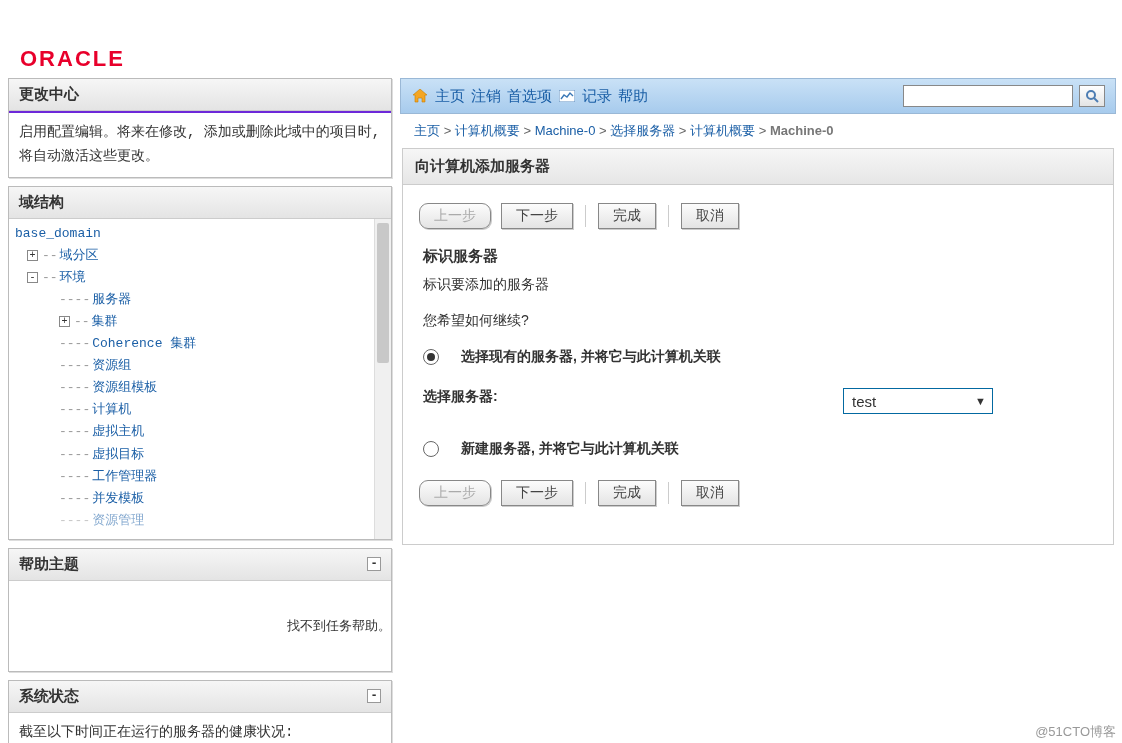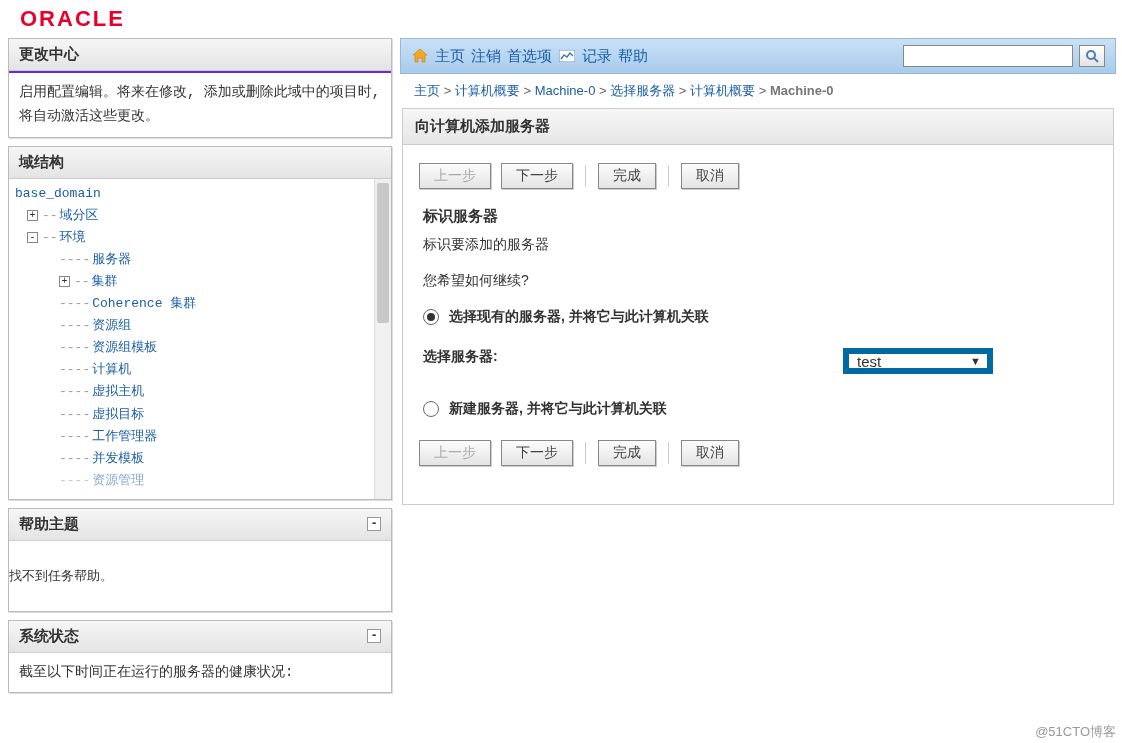--- a/index.html
+++ b/index.html
@@ -21,20 +21,21 @@
     display: flex;
     align-items: center;
     padding: 6px 8px 6px 20px;
   }
   .oracle-logo {
     color: #e8002b;
     font-weight: bold;
     font-size: 22px;
     letter-spacing: 2px;
     font-family: "Arial Black", Arial, sans-serif;
+    margin-top: 40px;
   }
   .header-title {
     margin-left: 14px;
     font-size: 17px;
     color: #333;
   }
   
   .cols {
     display: flex;
     align-items: flex-start;
@@ -181,32 +182,32 @@
   }
   .wl-btn {
     border: 1px solid #888;
     background: linear-gradient(#fcfcfc,#e4e4e4);
     padding: 3px 14px;
     font-size: 14px;
     color: #444;
     cursor: pointer;
     box-shadow: 1px 1px 0 #ccc;
   }
-  .wl-btn.disabled { color: #aaa; cursor: default; }
+  .wl-btn.disabled { color: #aaa; cursor: default; border-radius: 9px; }
   .btn-sep {
     width: 1px; height: 22px;
     background: #ccc;
     margin: 0 2px;
   }
   .section-h { font-weight: bold; font-size: 15px; margin: 6px 0 10px 4px; }
   .section-p { margin: 0 0 18px 4px; font-size: 14px; }
   .radio-row {
     display: flex;
     align-items: center;
-    gap: 10px;
+    gap: 22px;
     margin: 0 0 22px 4px;
   }
   .radio {
     width: 16px; height: 16px;
     border: 1px solid #666;
     border-radius: 50%;
     display: inline-flex;
     align-items: center; justify-content: center;
     background: #fff;
   }
@@ -216,39 +217,39 @@
     background: #333;
     border-radius: 50%;
   }
   .radio-label { font-weight: bold; font-size: 14px; }
   .field-row {
     display: flex;
     margin: 0 0 26px 4px;
   }
   .field-label { font-weight: bold; font-size: 14px; width: 420px; }
   .select {
-    border: 6px solid #0369a1;
+    border: 1px solid #0369a1;
     height: 26px;
     width: 150px;
     display: flex;
     align-items: center;
     justify-content: space-between;
     padding: 0 6px 0 8px;
     font-size: 15px;
     background: #fff;
     cursor: pointer;
   }
   .select-caret { font-size: 11px; }
   .watermark {
     position: absolute;
     right: 6px; bottom: 2px;
     color: #999;
     font-size: 13px;
   }
-  .help-center { text-align: left; padding: 26px 0; }
+  .help-center { text-align: right; padding: 36px 0; }
 </style>
 </head>
 <body>
 
 <div class="page">
 
   <div class="header">
     <span class="oracle-logo">ORACLE</span>
   </div>
 

